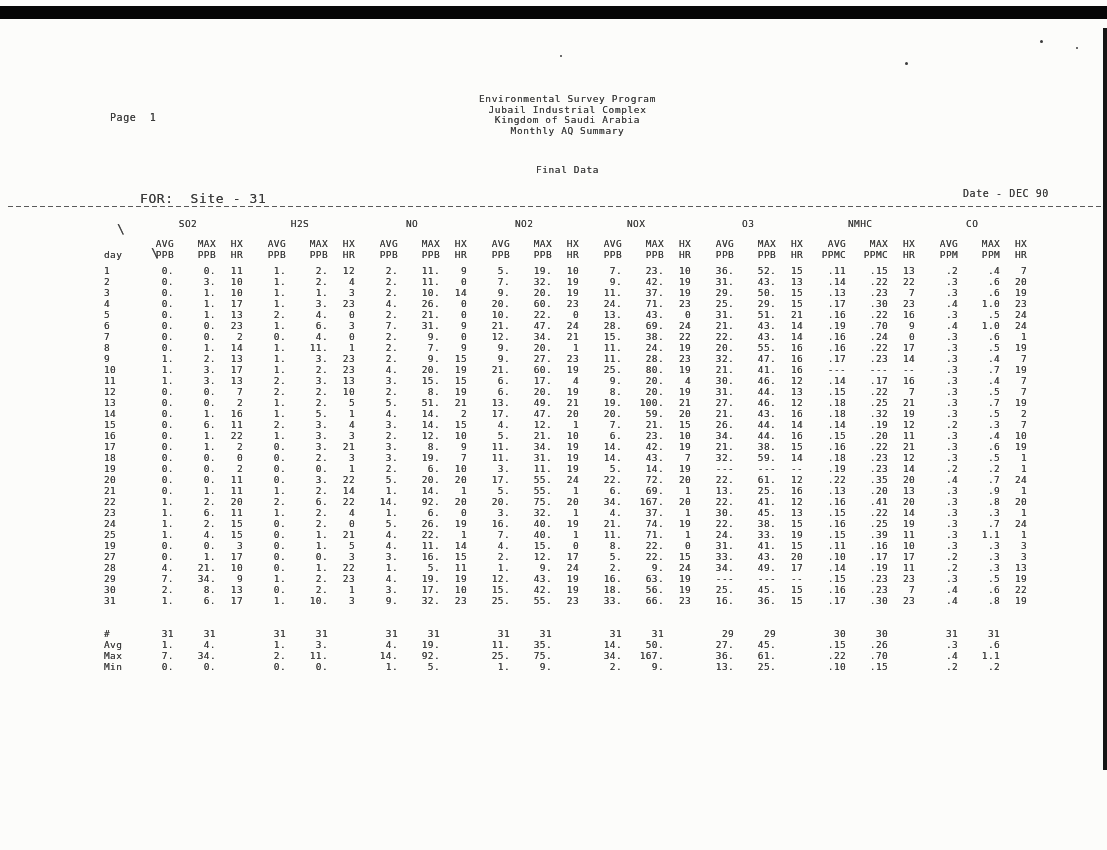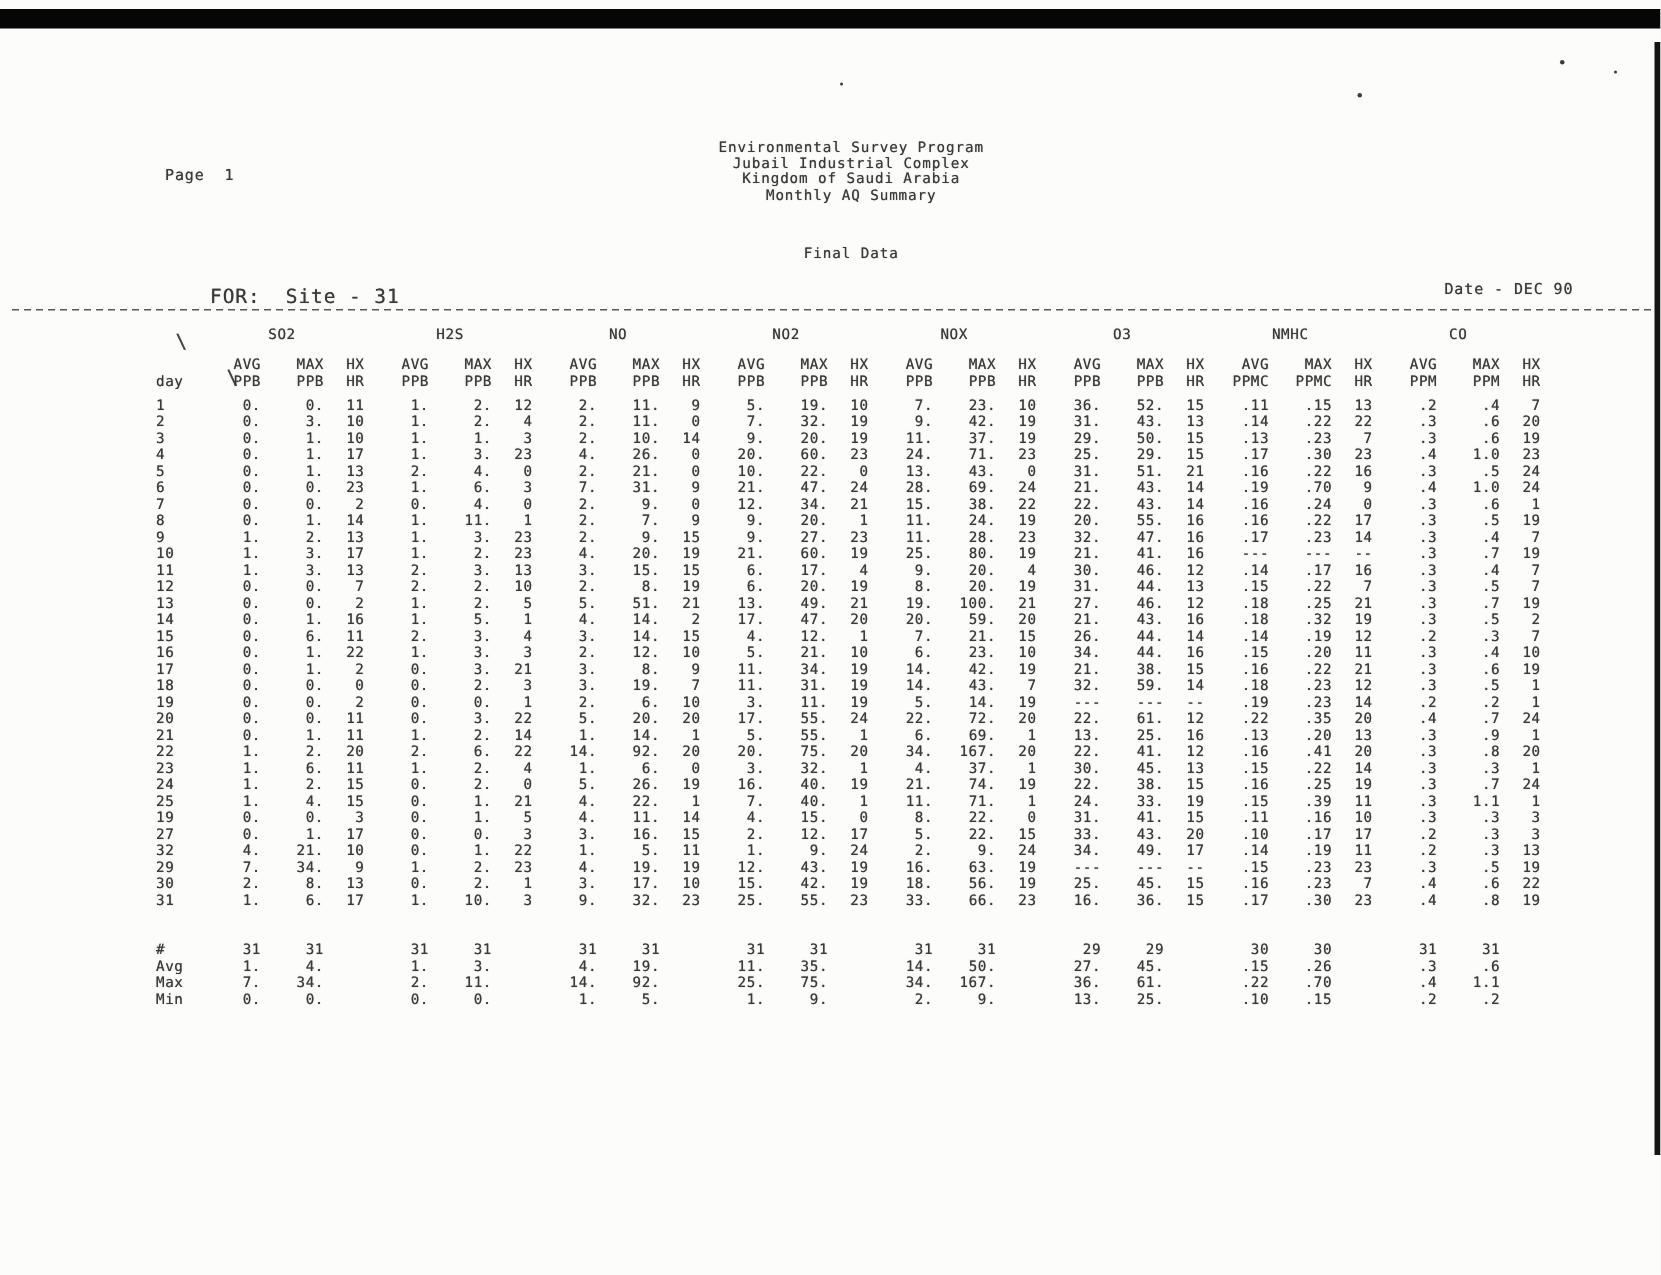--- a/index.html
+++ b/index.html
@@ -915,21 +915,21 @@
             <td class="num">43.</td>
             <td class="hr">20</td>
             <td class="num">.10</td>
             <td class="num">.17</td>
             <td class="hr">17</td>
             <td class="num">.2</td>
             <td class="num">.3</td>
             <td class="hr">3</td>
           </tr>
           <tr>
-            <td class="dcol">32</td>
+            <td class="dcol">28</td>
             <td class="num">4.</td>
             <td class="num">21.</td>
             <td class="hr">10</td>
             <td class="num">0.</td>
             <td class="num">1.</td>
             <td class="hr">22</td>
             <td class="num">1.</td>
             <td class="num">5.</td>
             <td class="hr">11</td>
             <td class="num">1.</td>

